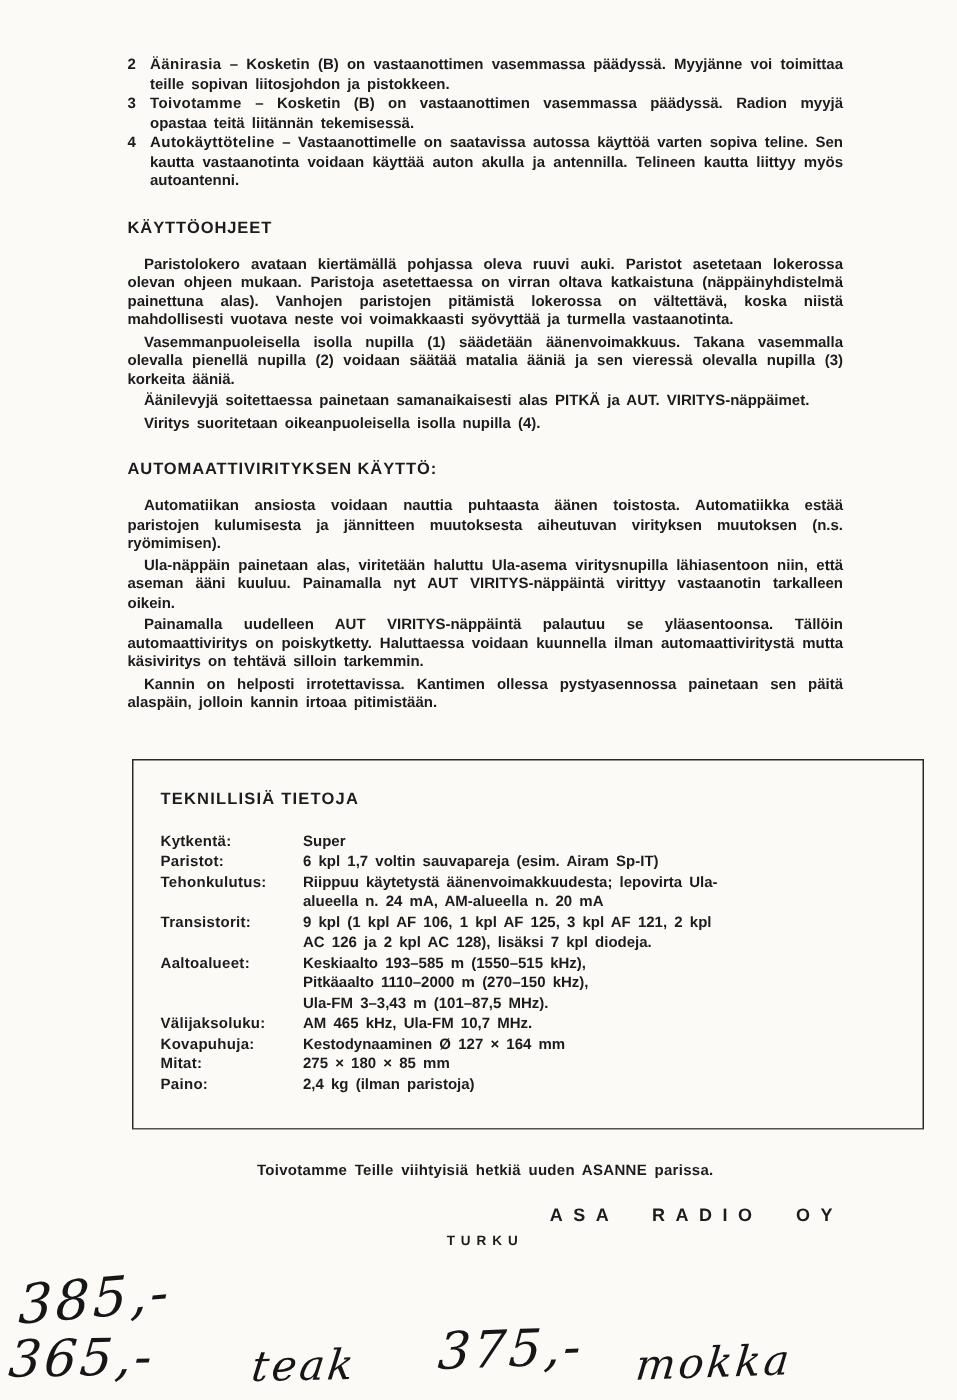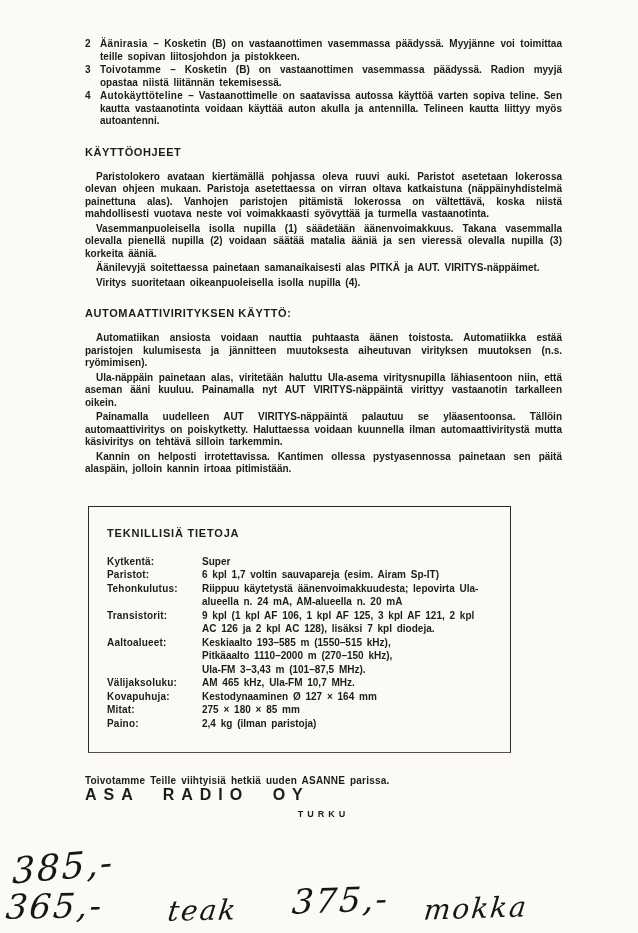--- a/index.html
+++ b/index.html
@@ -45,21 +45,21 @@
     line-height: 12.5px;
     font-weight: 700;
     text-align: justify;
     word-spacing: 2px;
     text-indent: 11px;
     margin-bottom: 2px;
   }
   
   .tech-box {
     margin: 30px 0 0 3px;
-    width: 423px;
+    width: 528px;
     border: 1.6px solid #2a2a2a;
     border-bottom-color: #55504a;
     padding: 20px 16px 22px 18px;
   }
   .tech-title {
     font-size: 11px;
     font-weight: 800;
     letter-spacing: 0.8px;
     margin-bottom: 16px;
   }
@@ -70,24 +70,26 @@
     letter-spacing: 0.2px;
   }
   .spec-lines { flex: 1; font-weight: 700; word-spacing: 2px; }
   
   .closing {
     margin-top: 22px;
     font-size: 10px;
     font-weight: 800;
     word-spacing: 2px;
     letter-spacing: 0.2px;
+    text-align: center;
   }
   .company {
-    text-align: left;
-    font-size: 16px;
+    margin-top: 17px;
+    text-align: right;
+    font-size: 12px;
     font-weight: 800;
     letter-spacing: 7px;
     word-spacing: 12px;
   }
   .city {
     margin-top: 5px;
     text-align: center;
     font-size: 9px;
     font-weight: 800;
     letter-spacing: 4px;
@@ -114,21 +116,21 @@
 
   <div class="print">
 
     <div class="acc-list">
       <div class="acc-item">
         <span class="acc-num">2</span>
         <span class="acc-body"><span class="acc-term">Äänirasia</span> <span>– Kosketin (B) on vastaanottimen vasemmassa päädyssä. Myyjänne voi toimittaa teille sopivan liitosjohdon ja pistokkeen.</span></span>
       </div>
       <div class="acc-item">
         <span class="acc-num">3</span>
-        <span class="acc-body"><span class="acc-term">Toivotamme</span> <span>– Kosketin (B) on vastaanottimen vasemmassa päädyssä. Radion myyjä opastaa niistä liitännän tekemisessä.</span></span>
+        <span class="acc-body"><span class="acc-term">Toivotamme</span> <span>– Kosketin (B) on vastaanottimen vasemmassa päädyssä. Radion myyjä opastaa teitä liitännän tekemisessä.</span></span>
       </div>
       <div class="acc-item">
         <span class="acc-num">4</span>
         <span class="acc-body"><span class="acc-term">Autokäyttöteline</span> <span>– Vastaanottimelle on saatavissa autossa käyttöä varten sopiva teline. Sen kautta vastaanotinta voidaan käyttää auton akulla ja antennilla. Telineen kautta liittyy myös autoantenni.</span></span>
       </div>
     </div>
 
     <div class="sec-heading">KÄYTTÖOHJEET</div>
     <p class="para">Paristolokero avataan kiertämällä pohjassa oleva ruuvi auki. Paristot asetetaan lokerossa olevan ohjeen mukaan. Paristoja asetettaessa on virran oltava katkaistuna (näppäinyhdistelmä painettuna alas). Vanhojen paristojen pitämistä lokerossa on vältettävä, koska niistä mahdollisesti vuotava neste voi voimakkaasti syövyttää ja turmella vastaanotinta.</p>
     <p class="para">Vasemmanpuoleisella isolla nupilla (1) säädetään äänenvoimakkuus. Takana vasemmalla olevalla pienellä nupilla (2) voidaan säätää matalia ääniä ja sen vieressä olevalla nupilla (3) korkeita ääniä.</p>

